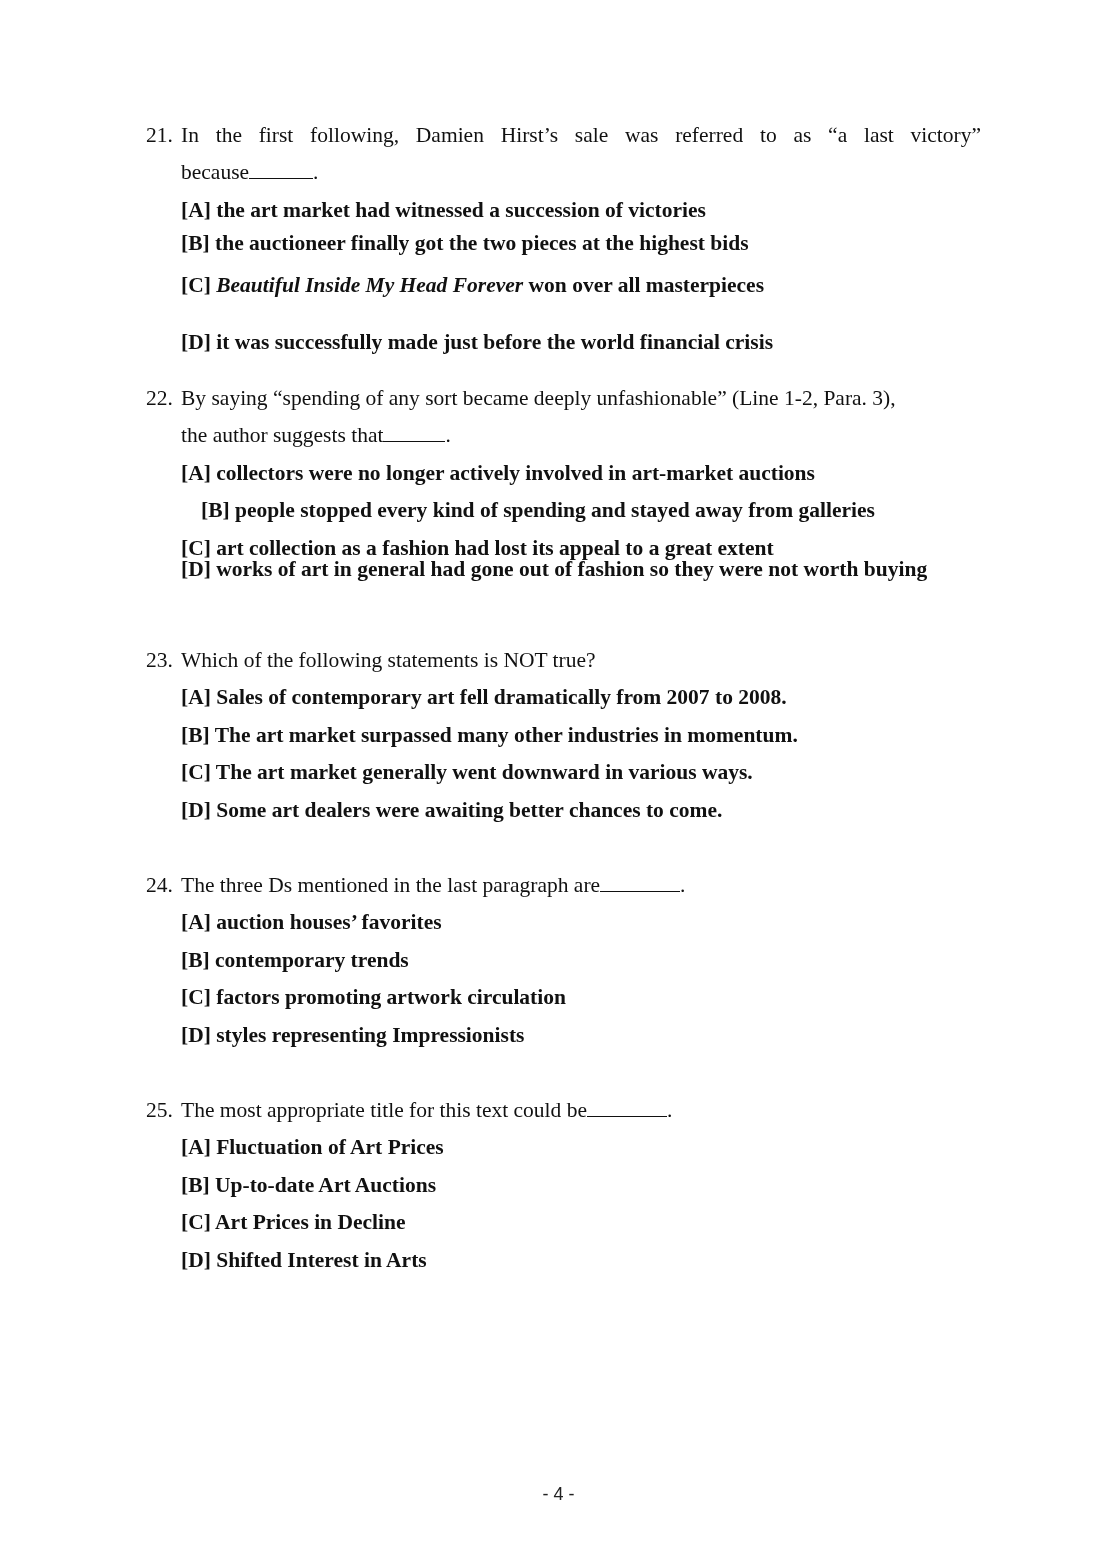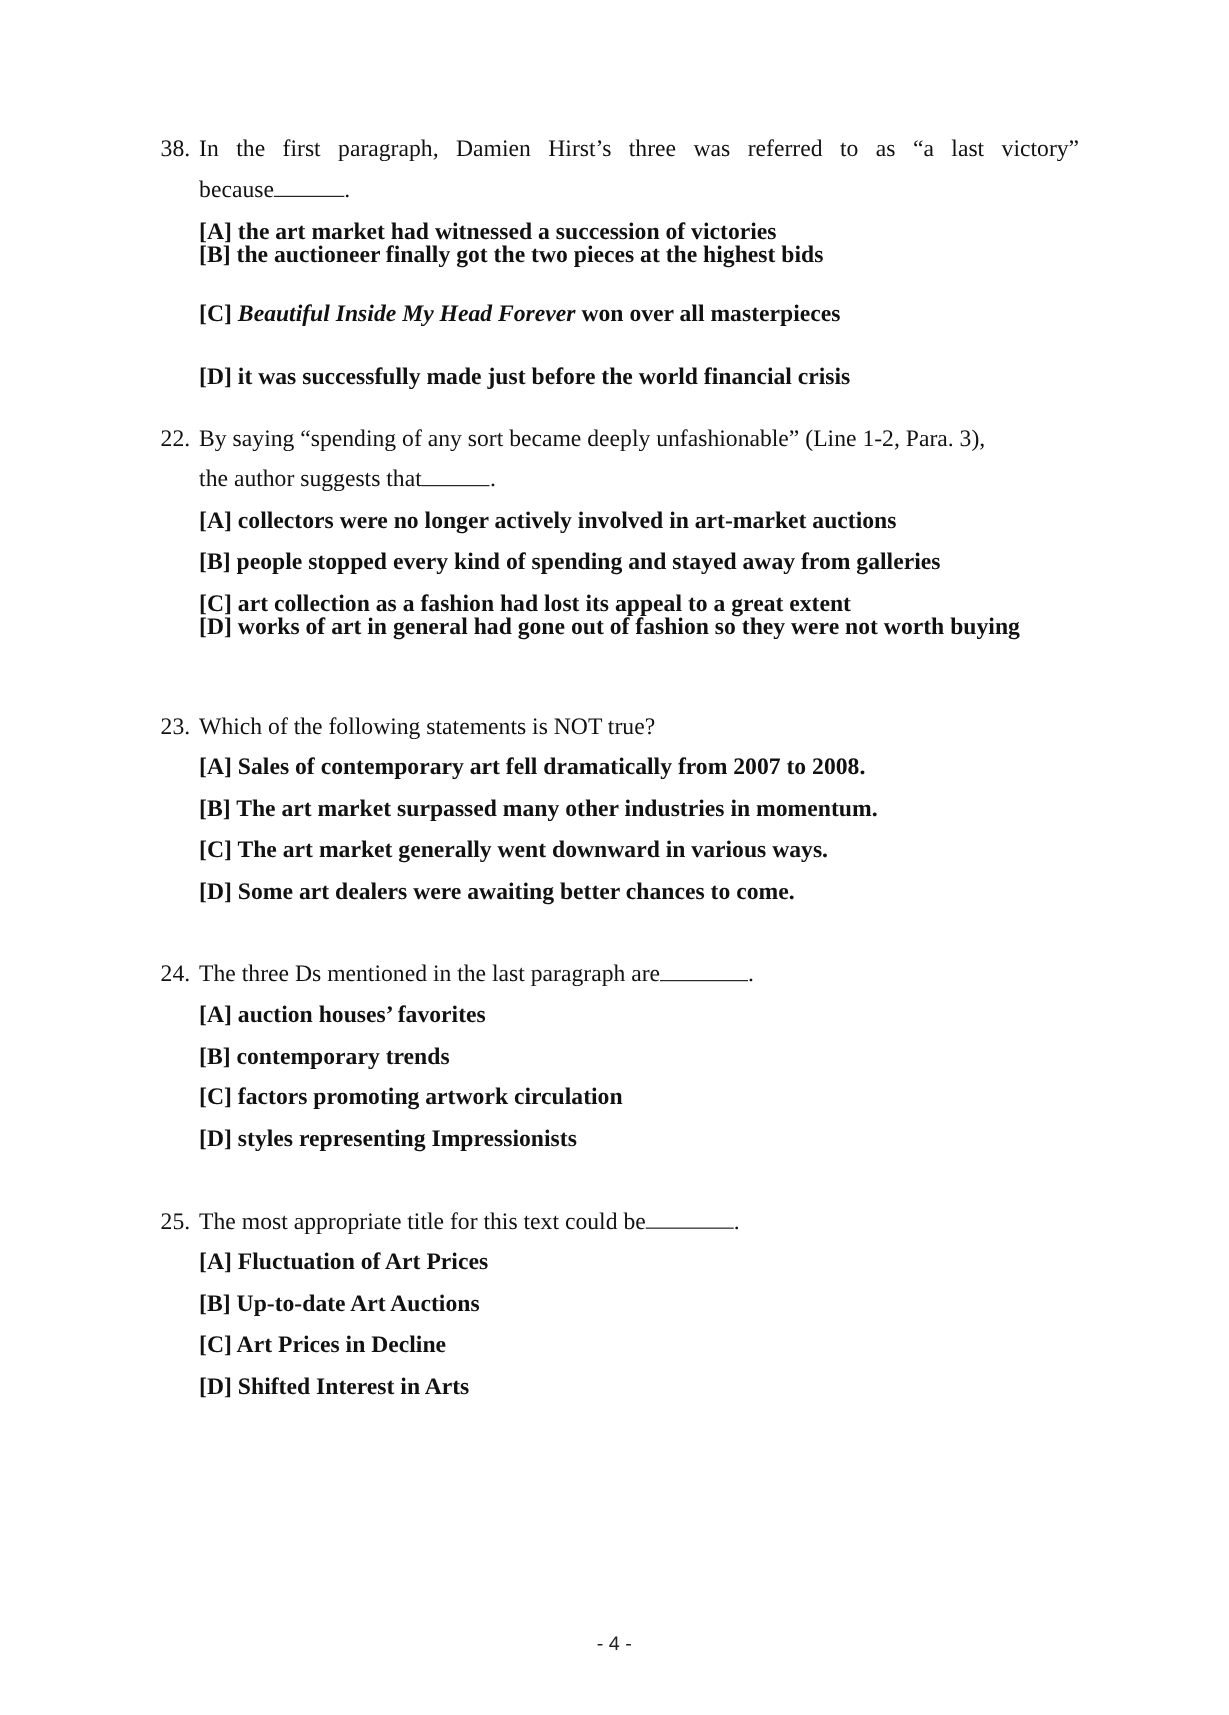--- a/index.html
+++ b/index.html
@@ -18,30 +18,30 @@
     .footer { position: absolute; left: 0; width: 1117px; top: 1484px; text-align: center; font-family: "Liberation Sans", sans-serif; font-size: 18px; color: #222; }
     i { font-style: italic; }
   </style>
 </head>
 <body>
 
 <div class="page">
 
   <div class="q" style="top:122px;">
     <div class="line" style="top:0; left:0; width:840px;">
-      <span class="num">38.</span>
-      <span class="stem justify">In the first paragraph, Damien Hirst’s three was referred to as “a last victory”</span>
+      <span class="num">21.</span>
+      <span class="stem justify">In the first following, Damien Hirst’s sale was referred to as “a last victory”</span>
     </div>
     <div class="line" style="top:37px; left:35px;">
       <span>because</span><span class="blank" style="width:64px;"></span><span>.</span>
     </div>
     <div class="line opt" style="top:75px;">
       <span>[A]</span> <span>the art market had witnessed a succession of victories</span>
     </div>
-    <div class="line opt" style="top:96px;">
+    <div class="line opt" style="top:108px;">
       <span>[B]</span> <span>the auctioneer finally got the two pieces at the highest bids</span>
     </div>
     <div class="line opt" style="top:150px;">
       <span>[C]</span> <i>Beautiful Inside My Head Forever</i><span> won over all masterpieces</span>
     </div>
     <div class="line opt" style="top:187px;margin-top:20px;">
       <span>[D]</span> <span>it was successfully made just before the world financial crisis</span>
     </div>
   </div>
 
@@ -49,21 +49,21 @@
     <div class="line" style="top:0; left:0; width:840px;">
       <span class="num">22.</span>
       <span class="stem">By saying “spending of any sort became deeply unfashionable” (Line 1-2, Para. 3),</span>
     </div>
     <div class="line" style="top:37px; left:35px;">
       <span>the author suggests that</span><span class="blank" style="width:62px;"></span><span>.</span>
     </div>
     <div class="line opt" style="top:75px;">
       <span>[A]</span> <span>collectors were no longer actively involved in art-market auctions</span>
     </div>
-    <div class="line opt" style="top:112px;">
+    <div class="line opt" style="top:112px;margin-left:20px;">
       <span>[B]</span> <span>people stopped every kind of spending and stayed away from galleries</span>
     </div>
     <div class="line opt" style="top:150px;">
       <span>[C]</span> <span>art collection as a fashion had lost its appeal to a great extent</span>
     </div>
     <div class="line opt" style="top:171px;">
       <span>[D]</span> <span>works of art in general had gone out of fashion so they were not worth buying</span>
     </div>
   </div>
 

